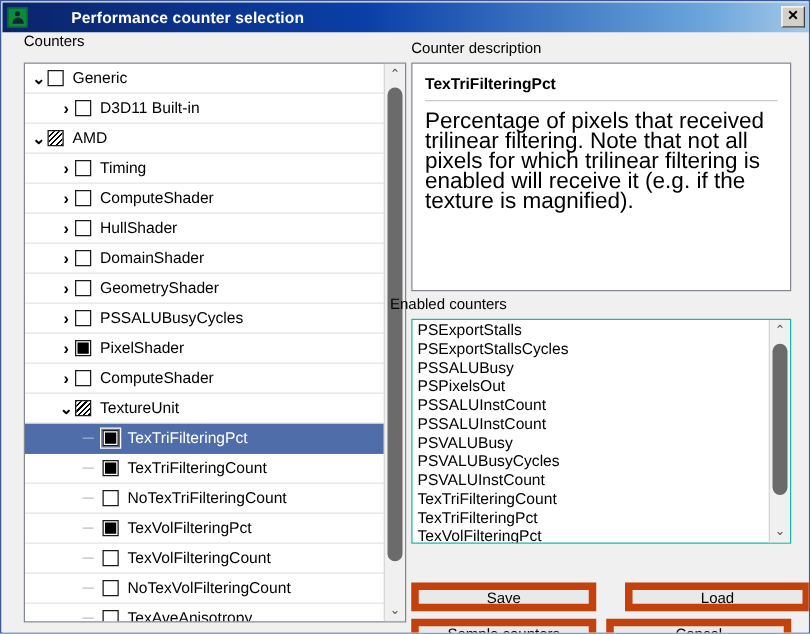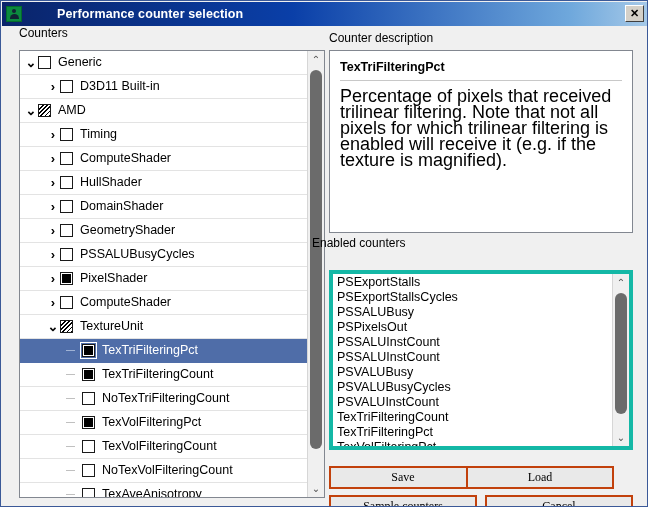--- a/index.html
+++ b/index.html
@@ -250,24 +250,23 @@
     line-height: 16px;
   }
 
   
   .enabled-panel {
     position: absolute;
     left: 327px; top: 229px;
     width: 304px;
     height: 180px;
     background: #ffffff;
-    border: 4px solid #14b8a6;
+    border: 1px solid #14b8a6;
     box-sizing: border-box;
     overflow: hidden;
-    margin-top: 15px;
   }
   .enabled-list {
     position: absolute;
     left: 0; top: 1px;
     width: 285px;
     padding-left: 4px;
     box-sizing: border-box;
   }
   .erow {
     height: 15px;
@@ -276,32 +275,32 @@
     white-space: nowrap;
     line-height: 15px;
     cursor: default;
   }
 
   
   .btn {
     position: absolute;
     height: 23px;
     background: #e9e9e9;
-    border: 2px solid #c2410c;
-    box-sizing: border-box;
-    font-family: Liberation Serif, serif;
+    border: 6px solid #c2410c;
+    box-sizing: border-box;
+    font-family: Liberation Sans, sans-serif;
     font-size: 12px;
     color: #000;
     display: flex;
     align-items: center;
     justify-content: center;
     cursor: pointer;
   }
   .btn-save   { left: 327px; top: 440px; width: 148px; }
-  .btn-load   { left: 464px; top: 440px; width: 148px; }
+  .btn-load   { left: 498px; top: 440px; width: 148px; }
   .btn-sample { left: 327px; top: 469px; width: 148px; }
   .btn-cancel { left: 483px; top: 469px; width: 148px; }
 </style>
 </head>
 <body>
 
 <div class="window">
 
   <div class="titlebar">
     <div class="app-icon"></div>

